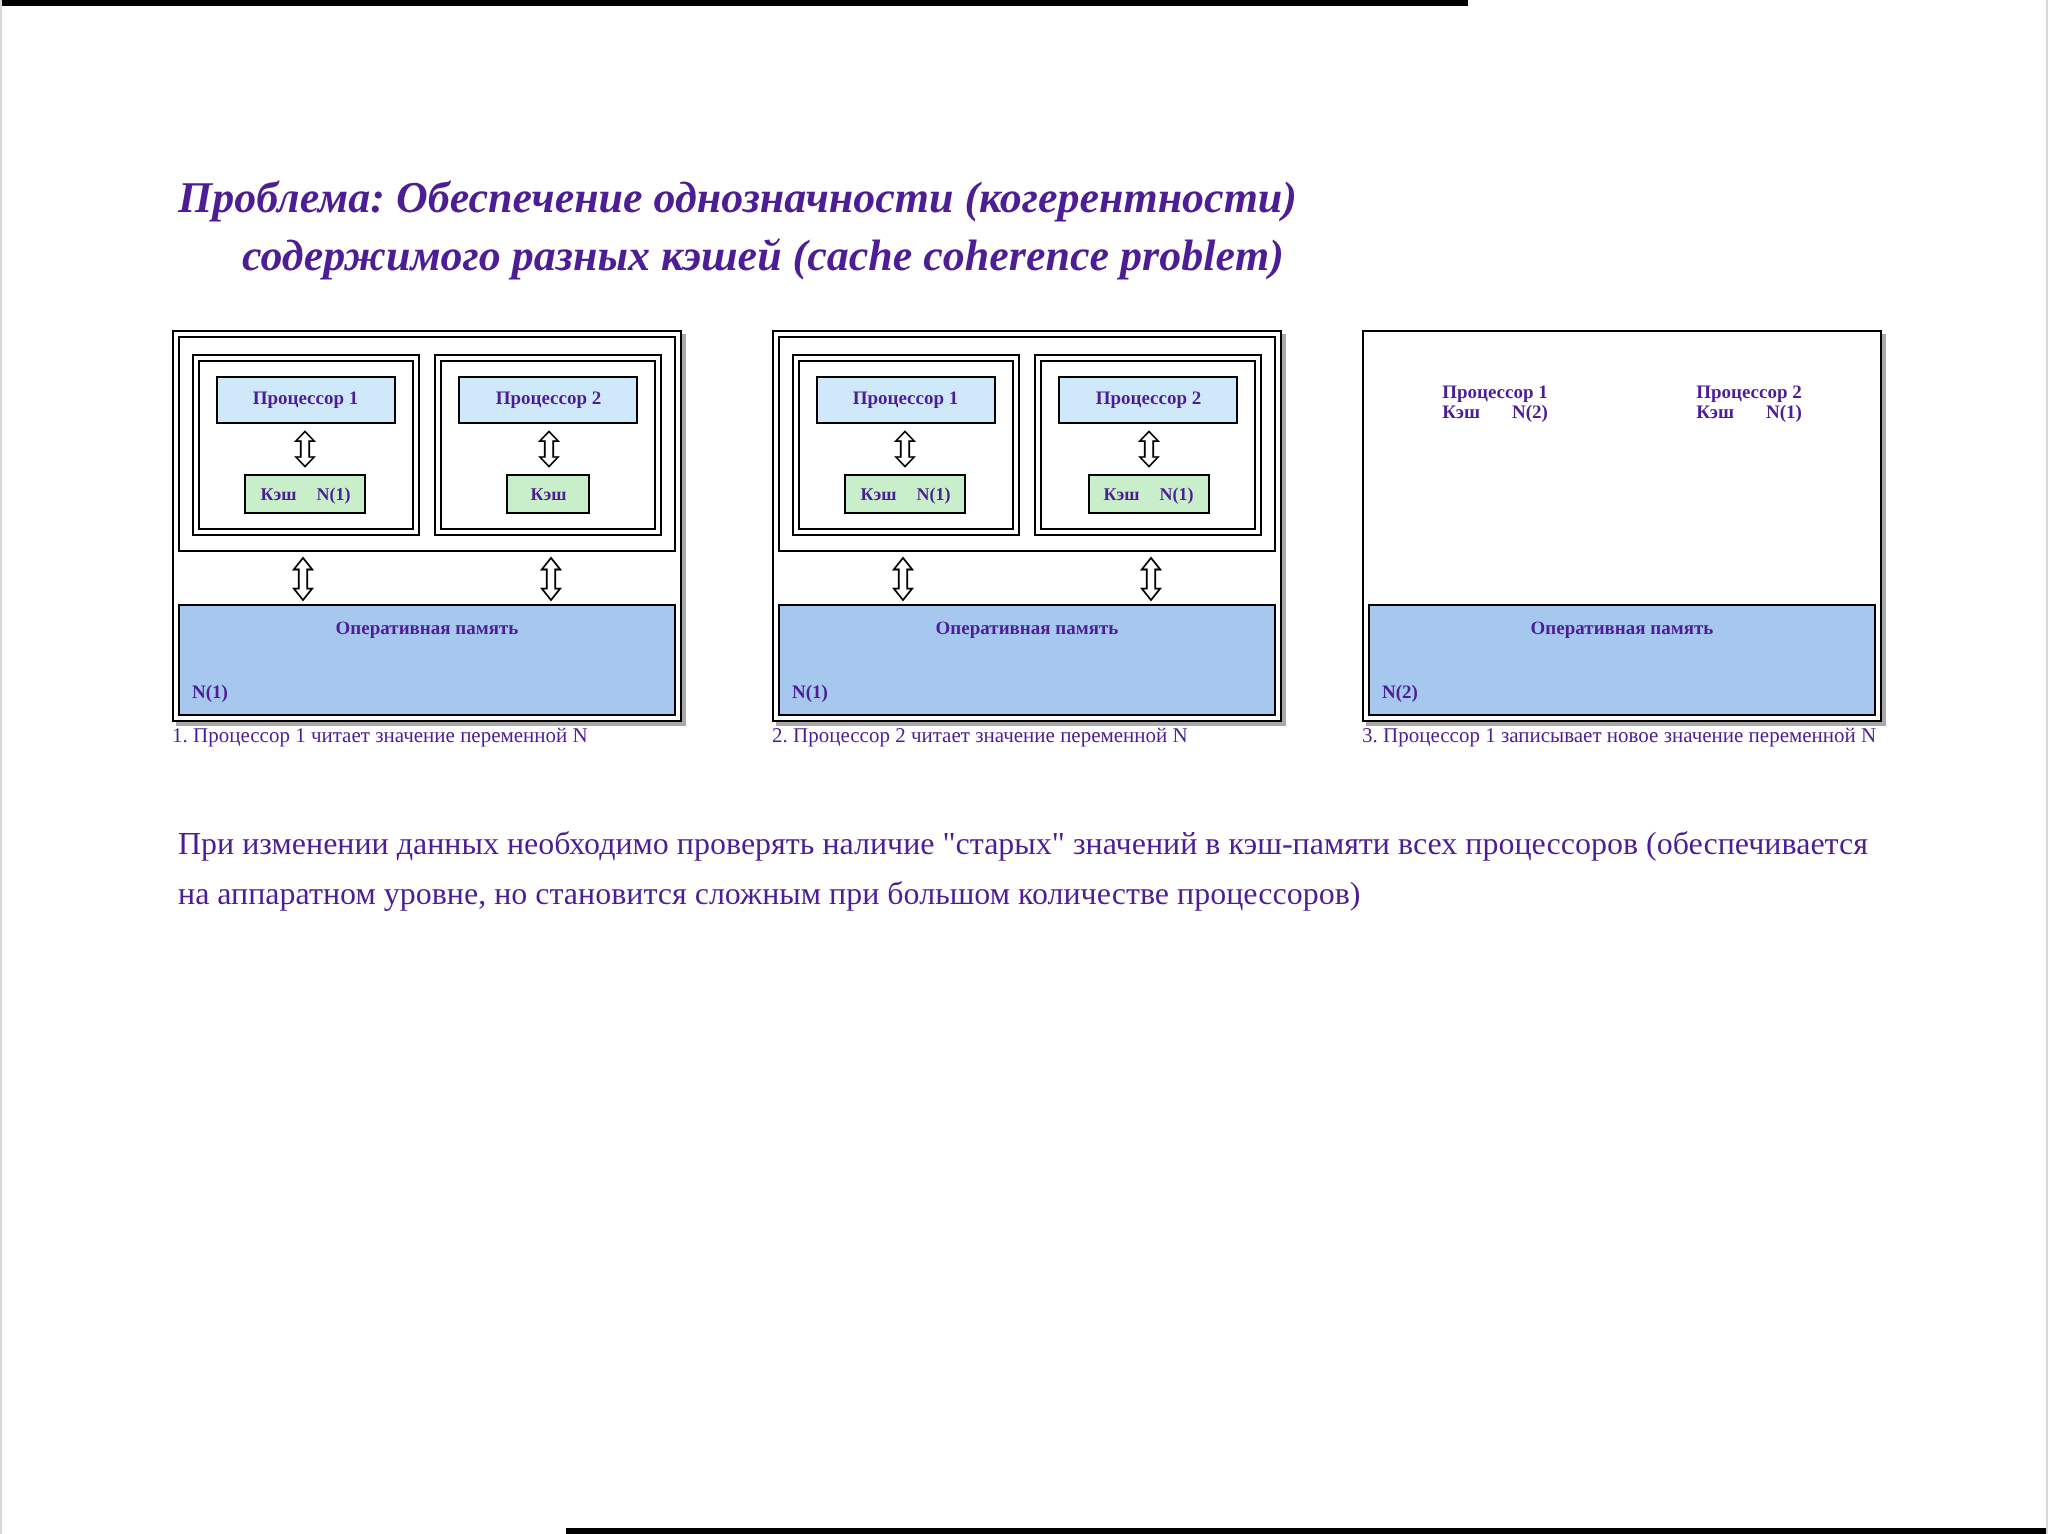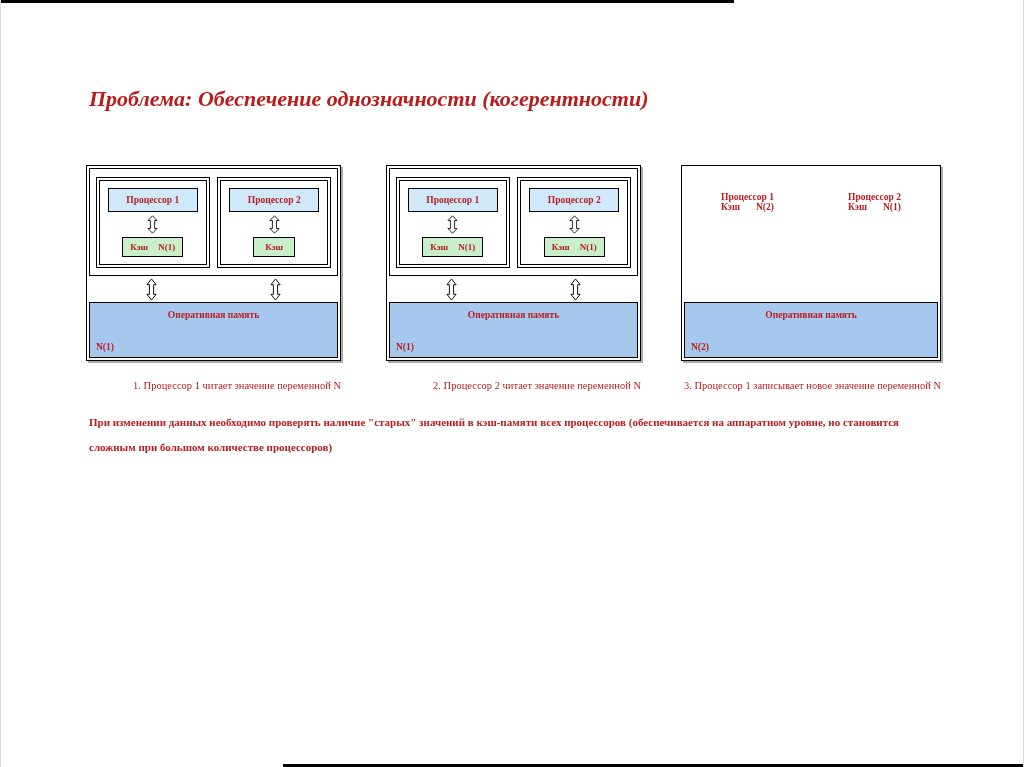--- a/index.html
+++ b/index.html
@@ -1,19 +1,19 @@
 <!DOCTYPE html>
 <html style="--processor-fill: #cfe9fb; --cache-fill: #c9efca; --ram-fill: #a6c8ef; --border: #000000;"><head>
 <meta charset="utf-8">
 <style>
   * { margin:0; padding:0; box-sizing:border-box; }
   html,body { background:#ffffff; }
   .slide {
     position:relative; width:1024px; height:767px; background:#ffffff;
-    font-family:"Liberation Serif", serif; color:#b91c1c; overflow:hidden;
+    font-family:"Liberation Serif", serif; color:#4c1d95; overflow:hidden;
     border-left:1px solid #d8d8d8; border-right:1px solid #d8d8d8;
   }
   .edge-top { position:absolute; top:0; left:0; width:733px; height:3px; background:#000; }
   .edge-bottom { position:absolute; bottom:0; right:0; width:740px; height:3px; background:#000; }
 
   .title { position:absolute; left:88px; top:84px; width:780px;
            font-weight:bold; font-style:italic; font-size:22px; line-height:29px; }
   .title .t-line2 { margin-left:32px; }
 
   .panels { position:absolute; left:85px; top:165px; display:flex; align-items:flex-start; }
@@ -42,39 +42,40 @@
   .varrow { display:block; width:11px; }
   .unit-inner .varrow { height:19px; margin:3px 0; }
   .busrow { display:flex; justify-content:space-around; align-items:center; flex:1; }
   .busrow .varrow { height:23px; }
 
   .ram { background:var(--ram-fill,#a6c8ef); border:1px solid #000; height:56px;
          position:relative; flex:none; margin-top:auto; }
   .ram-label { text-align:center; font-size:9.5px; font-weight:bold; padding-top:7px; }
   .ram-value { position:absolute; left:6px; bottom:5px; font-size:9.5px; font-weight:bold; }
 
-  .caption { font-size:10.5px; text-align:right; margin-top:19px; }
+  .caption { font-size:10.5px; text-align:left; margin-top:2px; }
 
   .plain-row { display:flex; justify-content:space-around; font-size:9.5px; font-weight:bold; }
   .plain-row.names { margin-top:24px; }
   .plain-row.caches { }
   .plain-cache .cv { margin-left:16px; }
 
   .body-text { position:absolute; left:88px; top:410px; width:848px;
-               font-size:11px; font-weight:bold; line-height:25px; }
+               font-size:16px; font-weight:normal; line-height:25px; }
 </style>
 </head>
 <body>
 
 <div class="slide">
   <div class="edge-top"></div>
   <div class="edge-bottom"></div>
 
   <div class="title">
     <div class="t-line1"><span class="t-prefix">Проблема:</span><span> Обеспечение однозначности (когерентности)</span></div>
+    <div class="t-line2">содержимого разных кэшей (cache coherence problem)</div>
   </div>
 
   <div class="panels">
 
     <div class="panel-col p1">
       <div class="panel">
         <div class="topbox">
           <div class="unit">
             <div class="unit-inner">
               <div class="cpu">Процессор 1</div>

